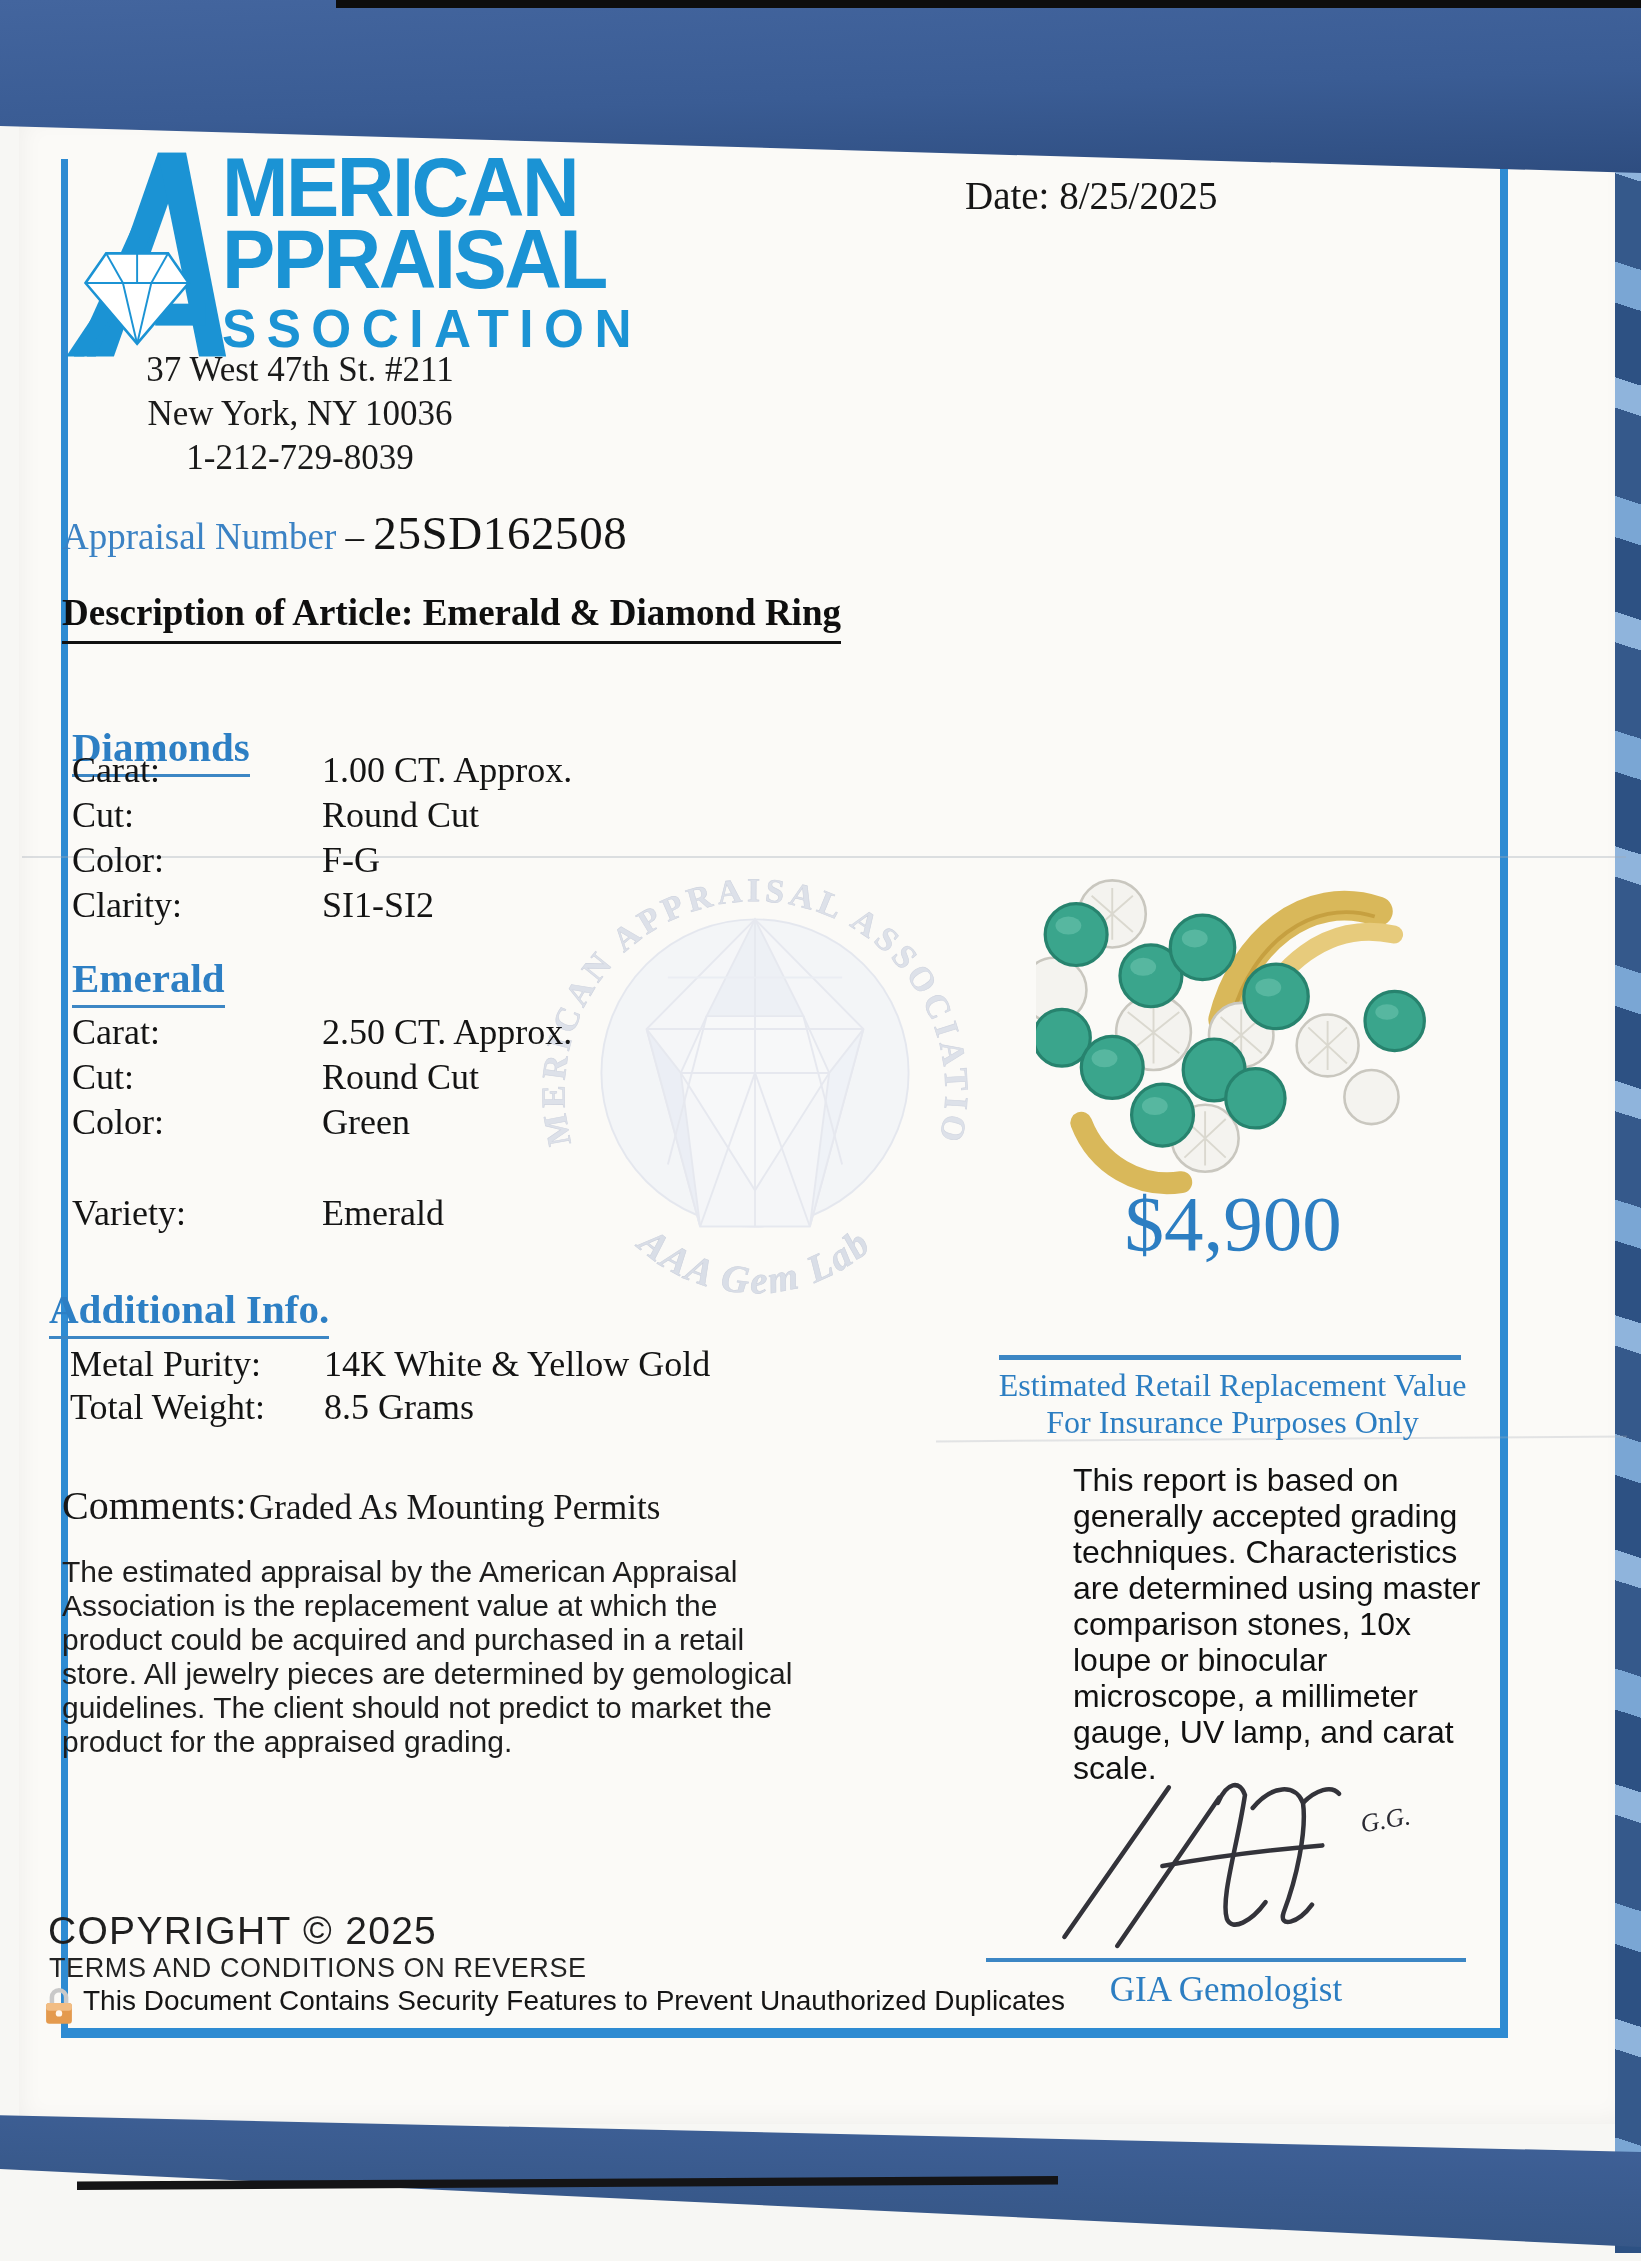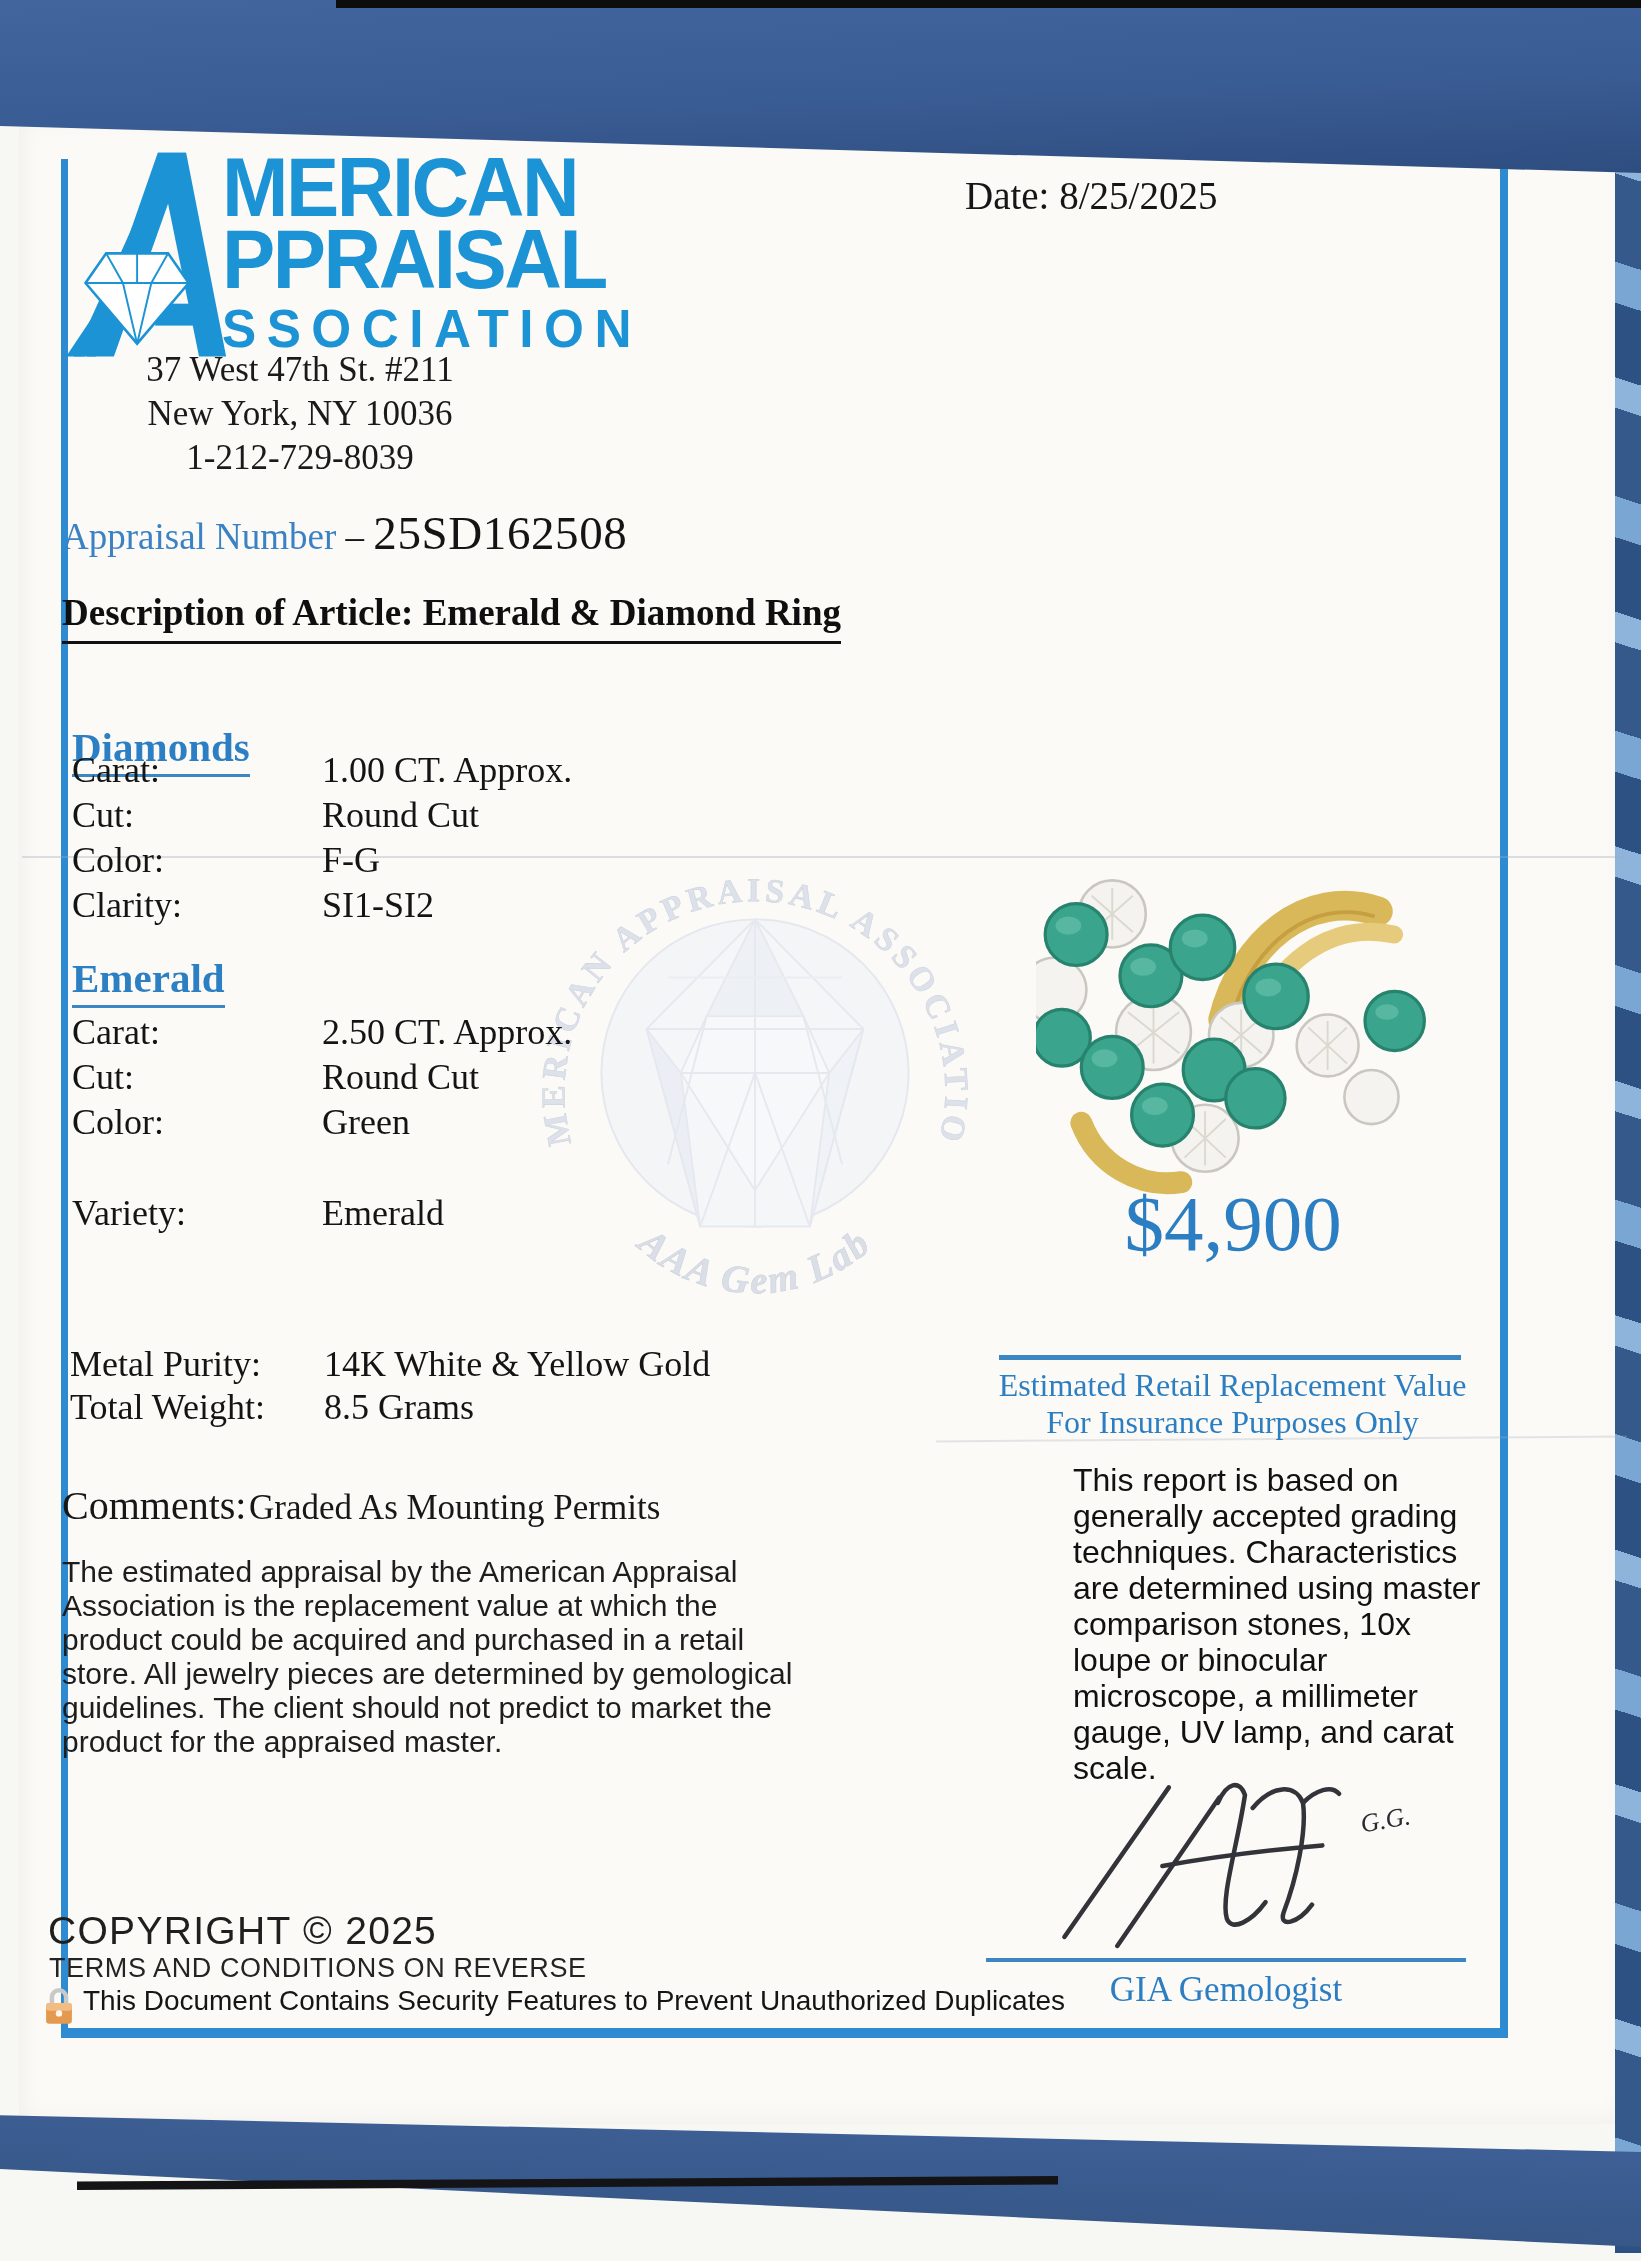--- a/index.html
+++ b/index.html
@@ -231,20 +231,23 @@
       <ellipse cx="50" cy="114" rx="20" ry="14"></ellipse>
         <ellipse cx="166" cy="178" rx="20" ry="14"></ellipse>
       <ellipse cx="246" cy="134" rx="20" ry="14"></ellipse>
         <ellipse cx="106" cy="320" rx="20" ry="14"></ellipse>
       <ellipse cx="184" cy="394" rx="20" ry="14"></ellipse>
         <ellipse cx="360" cy="210" rx="20" ry="14"></ellipse>
       <ellipse cx="544" cy="248" rx="18" ry="12"></ellipse>
     </g>
   </svg>
 
+  <div class="abs z" style="left:49px;top:1285px;">
+    <span class="sec-h">Additional Info.</span>
+  </div>
   <div class="abs z spec" style="left:49px;top:1344px;">
     <span class="lab2">Metal Purity:</span><span>14K White &amp; Yellow Gold</span></div>
   <div class="abs z spec" style="left:49px;top:1387px;">
     <span class="lab2">Total Weight:</span><span>8.5 Grams</span></div>
 
   <div class="abs z price">$4,900</div>
   <div class="abs z val-hr"></div>
   <div class="abs z val-cap">
     <div>Estimated Retail Replacement Value</div>
     <div>For Insurance Purposes Only</div>
@@ -253,21 +256,21 @@
   <div class="abs z comments-line">
     <span class="comments-label">Comments:</span>
     <span class="comments-value">Graded As Mounting Permits</span>
   </div>
   <div class="abs z para">
     <div>The estimated appraisal by the American Appraisal</div>
     <div>Association is the replacement value at which the</div>
     <div>product could be acquired and purchased in a retail</div>
     <div>store. All jewelry pieces are determined by gemological</div>
     <div>guidelines. The client should not predict to market the</div>
-    <div>product for the appraised master.</div>
+    <div>product for the appraised grading.</div>
   </div>
 
   <div class="abs z note">
     <div>This report is based on</div>
     <div>generally accepted grading</div>
     <div>techniques. Characteristics</div>
     <div>are determined using master</div>
     <div>comparison stones, 10x</div>
     <div>loupe or binocular</div>
     <div>microscope, a millimeter</div>

